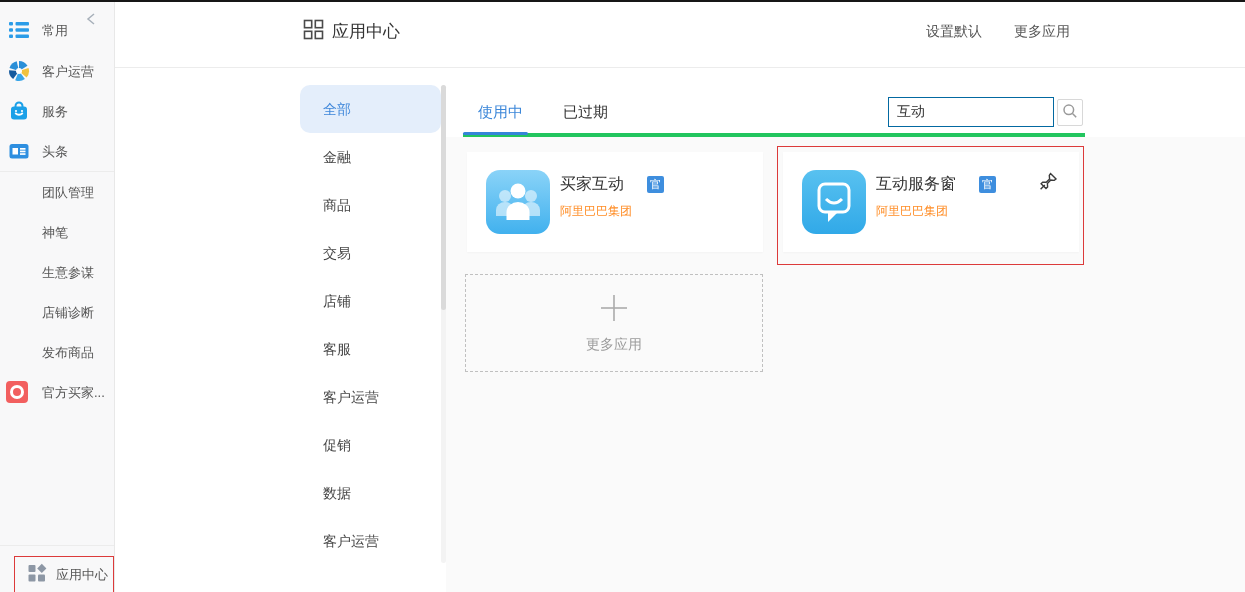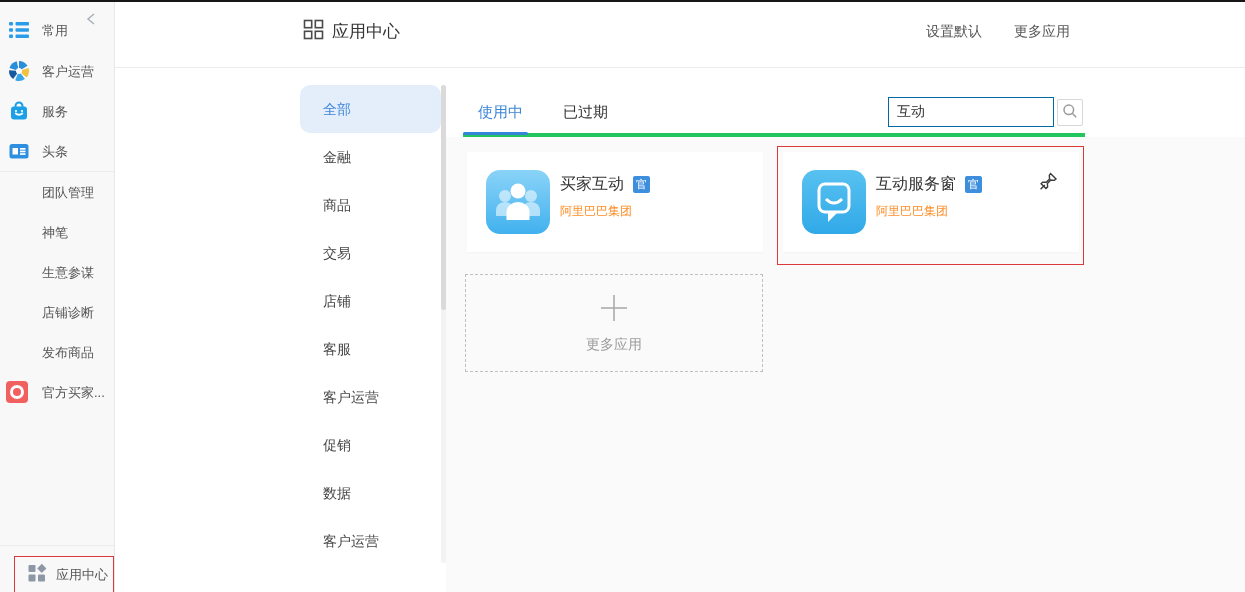--- a/index.html
+++ b/index.html
@@ -49,21 +49,21 @@
 
   .search-input{position:absolute;left:888px;top:97px;width:166px;height:30px;border:1px solid #0369a1;box-sizing:border-box;padding:0 8px;font-size:14px;color:#333;outline:none;background:#fff;font-family:inherit;}
   .search-btn{position:absolute;left:1057px;top:99px;width:26px;height:27px;border:1px solid #d8d8d8;border-radius:2px;background:#fff;box-sizing:border-box;cursor:pointer;display:flex;align-items:center;justify-content:center;padding:0;}
 
   .card{position:absolute;width:296px;height:100px;background:#fff;cursor:pointer;box-shadow:0 1px 2px rgba(0,0,0,0.03);}
   .card1{left:467px;top:152px;}
   .card2{left:783px;top:152px;}
   .app-icon{position:absolute;left:19px;top:18px;width:64px;height:64px;border-radius:14px;}
   .icon-people{background:linear-gradient(180deg,#8ad3f8,#41b1ee);}
   .icon-chat{background:linear-gradient(180deg,#58c1f0,#31a9e8);}
-  .title-row{position:absolute;left:93px;top:22px;display:flex;align-items:center;gap:9px;}
+  .title-row{position:absolute;left:93px;top:22px;display:flex;align-items:center;gap:23px;}
   .app-title{font-size:16px;color:#333;}
   .badge{width:17px;height:17px;background:#3e8ede;color:#fff;font-size:11px;line-height:17px;text-align:center;border-radius:2px;}
   .vendor{position:absolute;left:93px;top:51px;font-size:12px;color:#ff8d26;}
   .pin-btn{position:absolute;right:20px;top:19px;width:22px;height:22px;cursor:pointer;background:none;border:none;padding:0;}
   .anno-card{position:absolute;left:777px;top:146px;width:307px;height:119px;border:1px solid #dc3a3a;box-sizing:border-box;pointer-events:none;z-index:40;}
 
   .more-card{position:absolute;left:465px;top:274px;width:298px;height:98px;border:1px dashed #c0c0c0;box-sizing:border-box;display:flex;flex-direction:column;align-items:center;justify-content:center;gap:8px;cursor:pointer;}
   .more-label{font-size:14px;color:#9b9b9b;}
 </style>
 </head>

